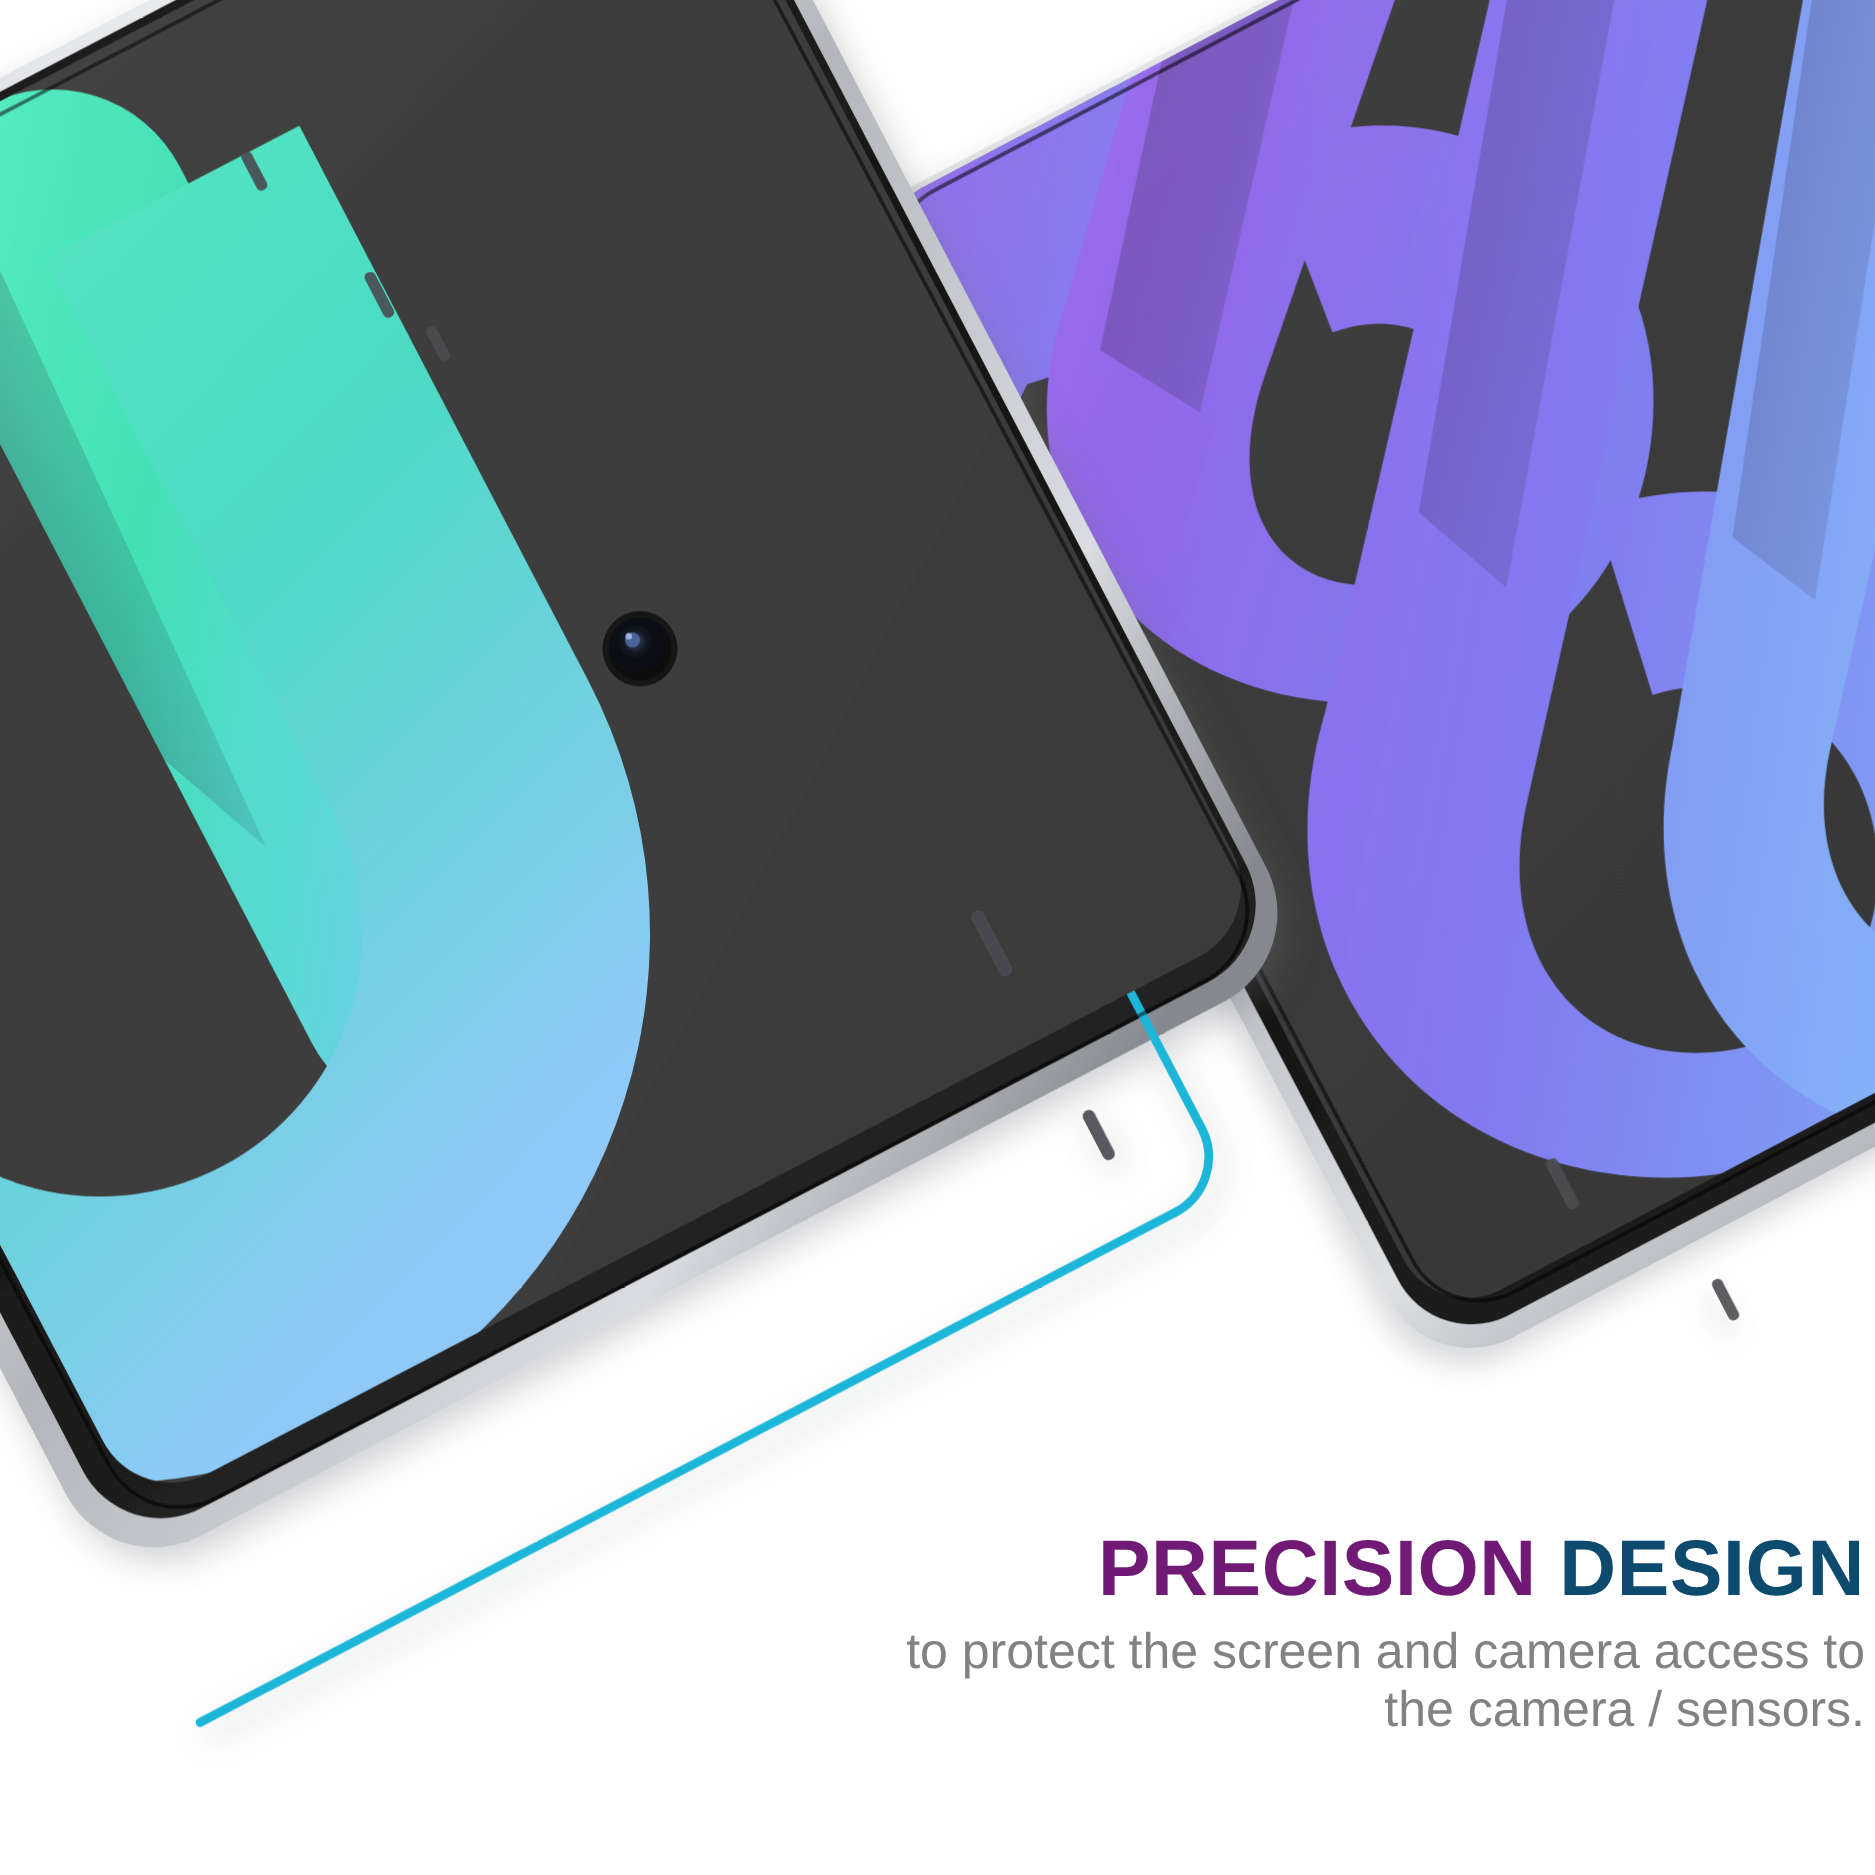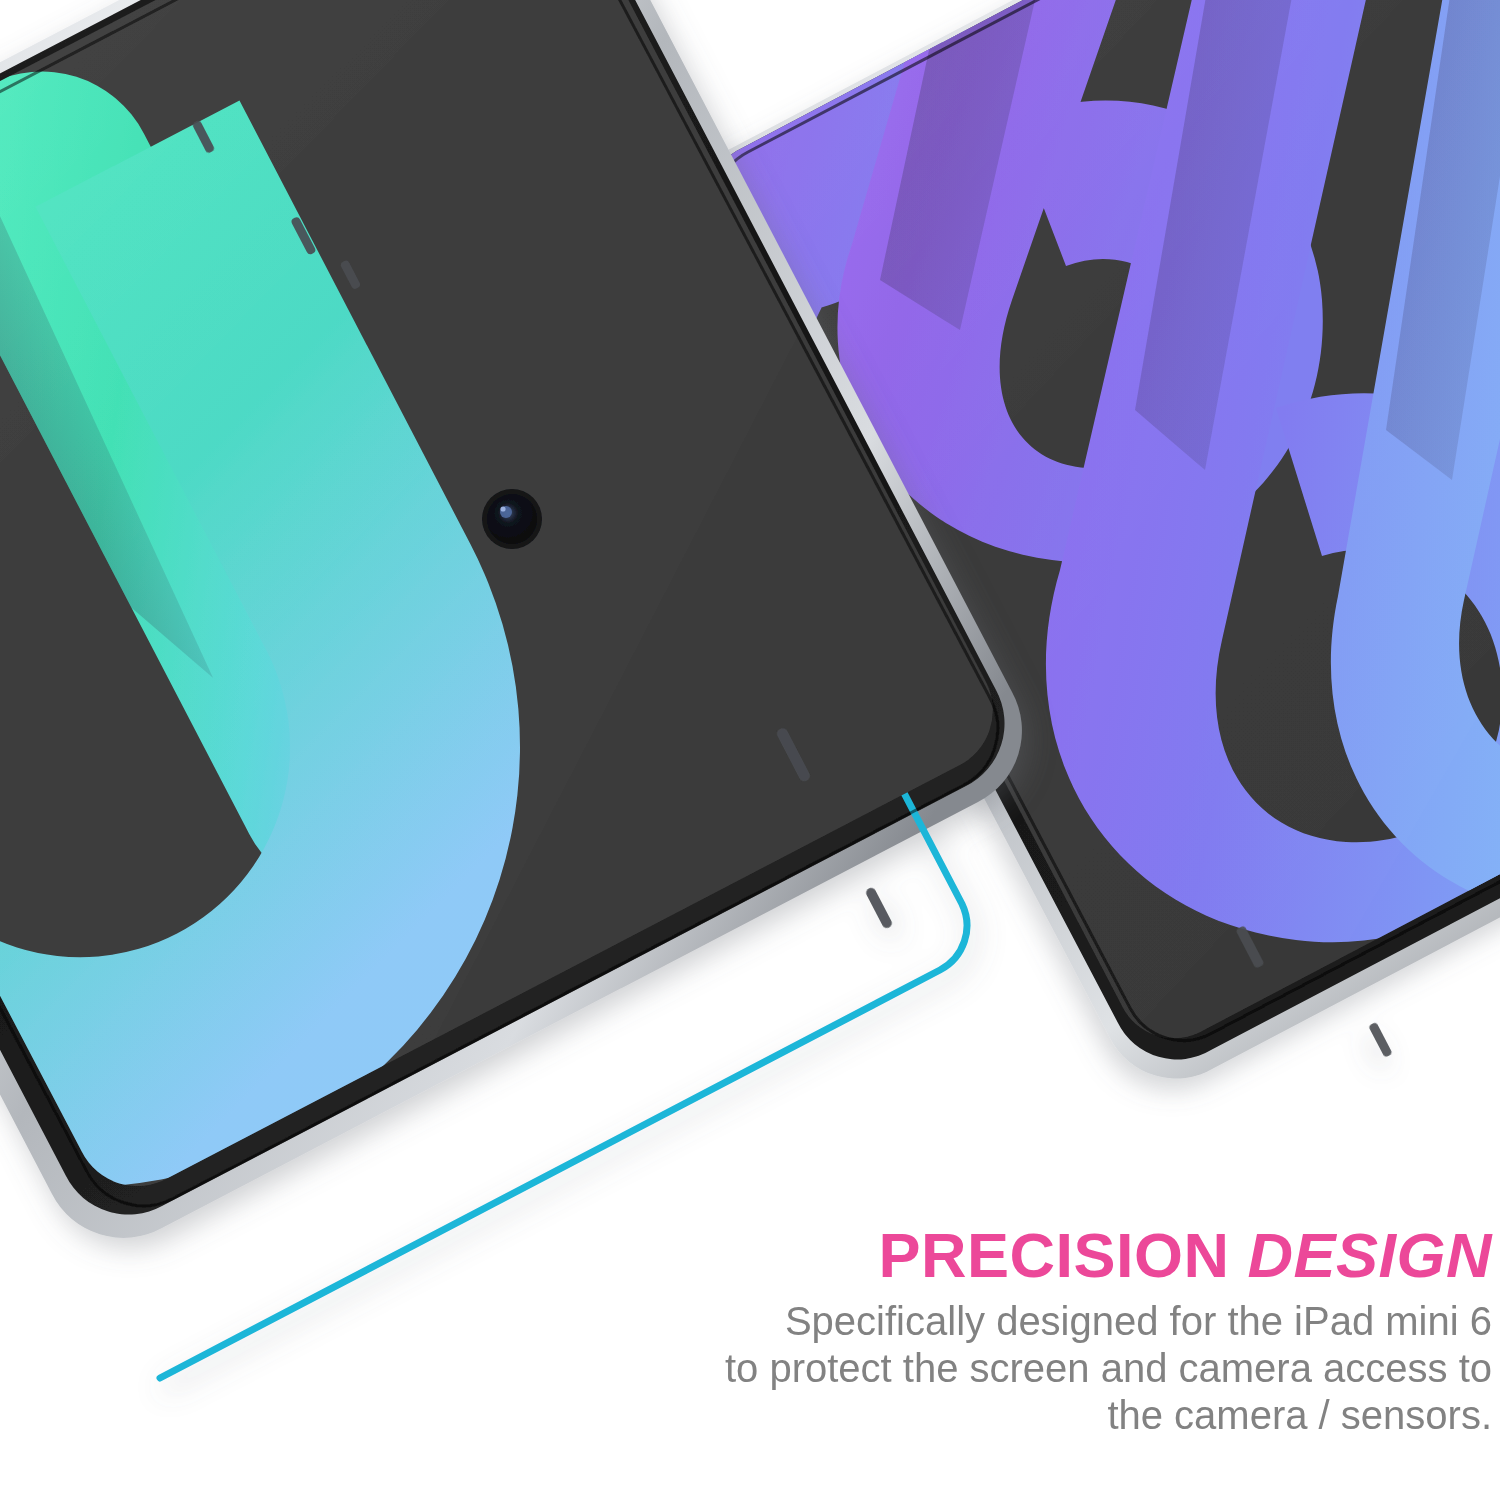--- a/index.html
+++ b/index.html
@@ -21,22 +21,22 @@
   }
   .headline{
     font-family:"Liberation Sans", sans-serif;
     font-weight:bold;
     font-size:63px;
     line-height:66px;
     letter-spacing:0.5px;
     margin:0 0 10px 0;
     white-space:nowrap;
   }
-  .headline .w1{color:#ec4899;}
-  .headline .w2{color:#ec4899;font-style:italic;}
+  .headline .w1{color:#701a75;}
+  .headline .w2{color:#0c4a6e;}
   .subcopy{
     font-family:"Liberation Sans", sans-serif;
     font-weight:normal;
     font-size:40px;
     line-height:47px;
     color:#828282;
     margin:0;
   }
   .subcopy .line{display:block;}
 </style>
@@ -399,19 +399,18 @@
         <rect x="874" y="886" width="10" height="44" rx="5" transform="rotate(-27.5 879 908)"></rect>
       </g>
     </g>
 
     <rect x="630" y="1196" width="880" height="310" fill="#ffffff"></rect>
   </svg>
 
   <div class="copy-block">
     <h1 class="headline"><span class="w1">PRECISION</span> <span class="w2">DESIGN</span></h1>
     <p class="subcopy">
-      <span class="line">Specifically designed for the iPad mini 6</span>
       <span class="line">to protect the screen and camera access to</span>
       <span class="line">the camera / sensors.</span>
     </p>
   </div>
 
 </div>
 
 </body></html>

